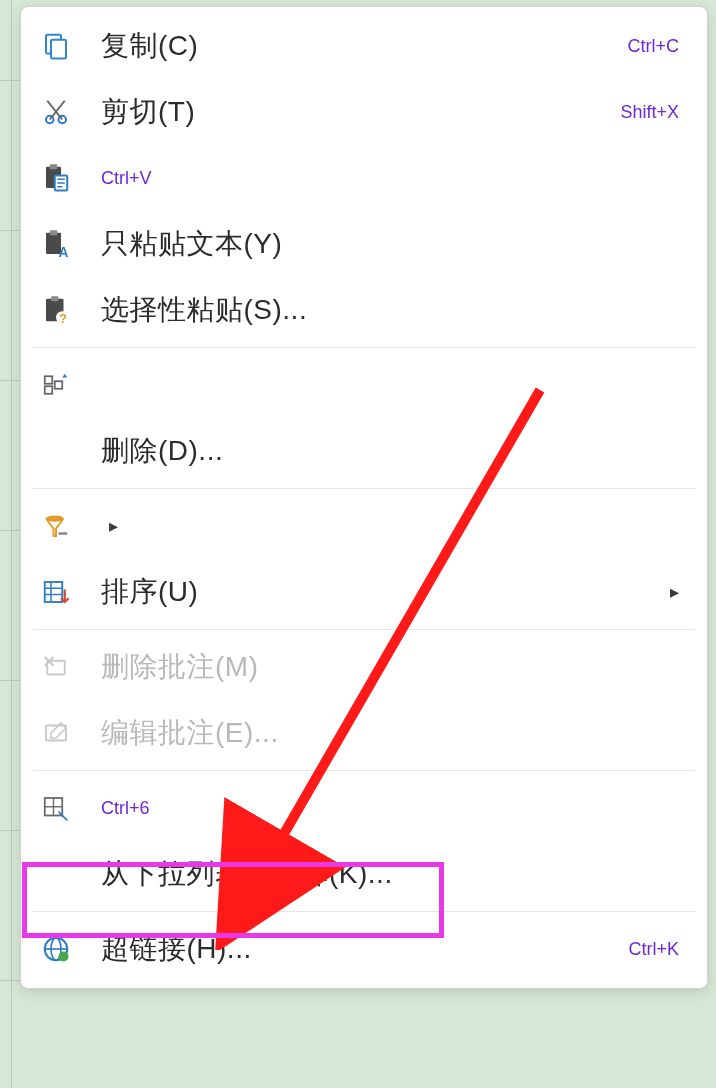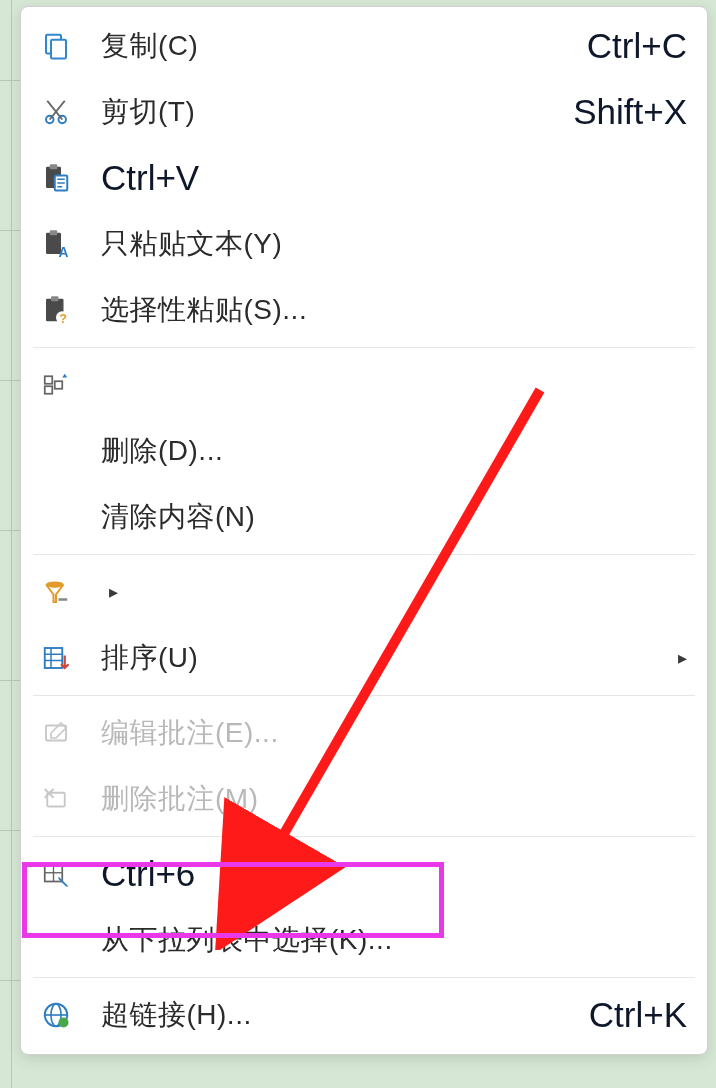--- a/index.html
+++ b/index.html
@@ -34,43 +34,43 @@
       background: #ffffff;
       border: 1px solid #d0d0d0;
       border-radius: 8px;
       box-shadow: 0 4px 14px rgba(0,0,0,0.12);
       padding: 6px 0;
     }
     .menu-item {
       display: flex;
       align-items: center;
       height: 66px;
-      padding: 0 20px 0 20px;
+      padding: 0 28px 0 20px;
       cursor: pointer;
       position: relative;
     }
     .menu-item.disabled { cursor: default; }
     .icon-slot {
       width: 60px;
       display: flex;
       align-items: center;
       justify-content: flex-start;
       flex-shrink: 0;
     }
     .icon-slot svg { width: 30px; height: 30px; }
     .item-label {
       font-size: 28px;
       color: #2b2b2b;
       flex-grow: 1;
       letter-spacing: 0.5px;
     }
     .menu-item.disabled .item-label { color: #b8b8b8; }
     .shortcut {
-      font-size: 35px;
-      color: #0f172a;
+      font-size: 18px;
+      color: #6d28d9;
       font-family: Arial, sans-serif;
     }
     .submenu-arrow {
       font-size: 18px;
       color: #3a3a3a;
       margin-left: 8px;
     }
     .separator {
       height: 1px;
       background: #e6e6e6;
@@ -182,24 +182,20 @@
           <path d="M 17 6 L 21 6 L 19 3 Z" fill="#2e7dc2"></path>
         </svg>
     </span>
   </div>
 
   <div class="menu-item">
     <span class="icon-slot"></span>
     <span class="item-label">删除(D)...</span>
   </div>
 
-  <div class="menu-item">
-    <span class="icon-slot"></span>
-    <span class="item-label">清除内容(N)</span>
-  </div>
 
   <div class="separator"></div>
 
   <div class="menu-item">
     <span class="icon-slot">
       <svg viewBox="0 0 24 24">
           <ellipse cx="11" cy="6" rx="7" ry="2.5" fill="#e39a2a"></ellipse>
           <path d="M 4 6 L 10 14 L 10 20 L 12 20 L 12 14 L 18 6" fill="none" stroke="#e39a2a" stroke-width="1.6"></path>
           <rect x="14" y="17" width="7" height="2" fill="#888"></rect>
         </svg>
@@ -220,36 +216,36 @@
     <span class="item-label">排序(U)</span>
     <span class="submenu-arrow">▸</span>
   </div>
 
   <div class="separator"></div>
 
 
   <div class="menu-item disabled">
     <span class="icon-slot">
       <svg viewBox="0 0 24 24">
-          <rect x="4" y="6" width="16" height="12" rx="1" fill="none" stroke="#c8c8c8" stroke-width="1.5"></rect>
-          <path d="M 16 4 L 20 8 L 12 16 L 8 16 L 8 12 Z" fill="none" stroke="#c8c8c8" stroke-width="1.3"></path>
-        </svg>
-    </span>
-    <span class="item-label">编辑批注(E)...</span>
-  </div>
-
-  <div class="menu-item disabled">
-    <span class="icon-slot">
-      <svg viewBox="0 0 24 24">
           <rect x="5" y="7" width="14" height="11" rx="1" fill="none" stroke="#c8c8c8" stroke-width="1.5"></rect>
           <line x1="3" y1="4" x2="10" y2="11" stroke="#c8c8c8" stroke-width="1.5"></line>
           <line x1="10" y1="4" x2="3" y2="11" stroke="#c8c8c8" stroke-width="1.5"></line>
         </svg>
     </span>
     <span class="item-label">删除批注(M)</span>
+  </div>
+
+  <div class="menu-item disabled">
+    <span class="icon-slot">
+      <svg viewBox="0 0 24 24">
+          <rect x="4" y="6" width="16" height="12" rx="1" fill="none" stroke="#c8c8c8" stroke-width="1.5"></rect>
+          <path d="M 16 4 L 20 8 L 12 16 L 8 16 L 8 12 Z" fill="none" stroke="#c8c8c8" stroke-width="1.3"></path>
+        </svg>
+    </span>
+    <span class="item-label">编辑批注(E)...</span>
   </div>
 
   <div class="separator"></div>
 
   <div class="menu-item">
     <span class="icon-slot">
       <svg viewBox="0 0 24 24">
           <rect x="3" y="4" width="14" height="14" fill="none" stroke="#666" stroke-width="1.4"></rect>
           <line x1="3" y1="11" x2="17" y2="11" stroke="#666" stroke-width="1.1"></line>
           <line x1="10" y1="4" x2="10" y2="18" stroke="#666" stroke-width="1.1"></line>

